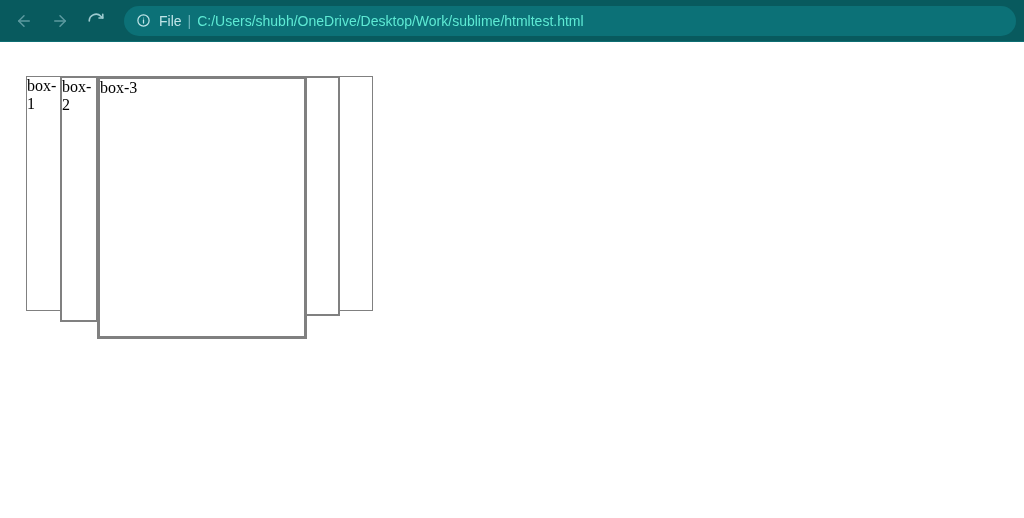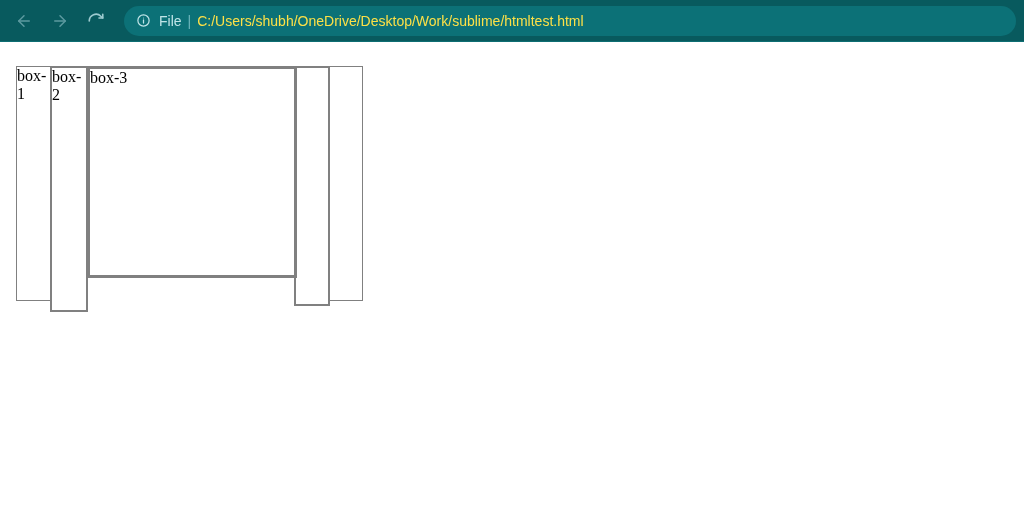--- a/index.html
+++ b/index.html
@@ -55,25 +55,25 @@
       align-items: center;
     }
     .url-bar .prefix {
       color: #bfe4e7;
       margin-right: 6px;
     }
     .url-bar .sep {
       color: #6fb7bd;
       margin-right: 6px;
     }
-    .url-bar .path { color: #fde047; }
+    .url-bar .path { color: #5eead4; }
 
     
     .viewport {
-      padding: 16px;
+      padding: 26px;
     }
     .boxes {
       position: relative;
       height: 260px;
     }
     .box {
       position: absolute;
       top: 8px;
       background: #fff;
       font-size: 16px;
@@ -89,21 +89,21 @@
     .box-2 {
       left: 34px;
       width: 38px;
       height: 246px;
       border: 2px solid #808080;
       z-index: 2;
     }
     .box-3 {
       left: 71px;
       width: 210px;
-      height: 212px;
+      height: 263px;
       border: 3px solid #808080;
       z-index: 3;
     }
     .box-4 {
       left: 278px;
       width: 36px;
       height: 240px;
       border: 2px solid #808080;
       z-index: 2;
     }

